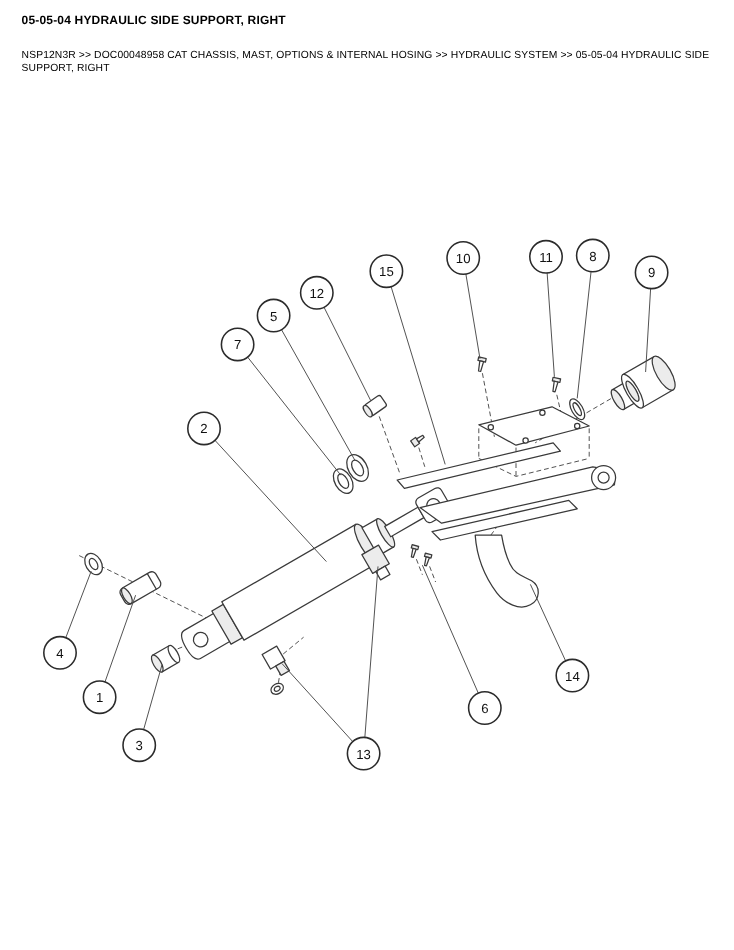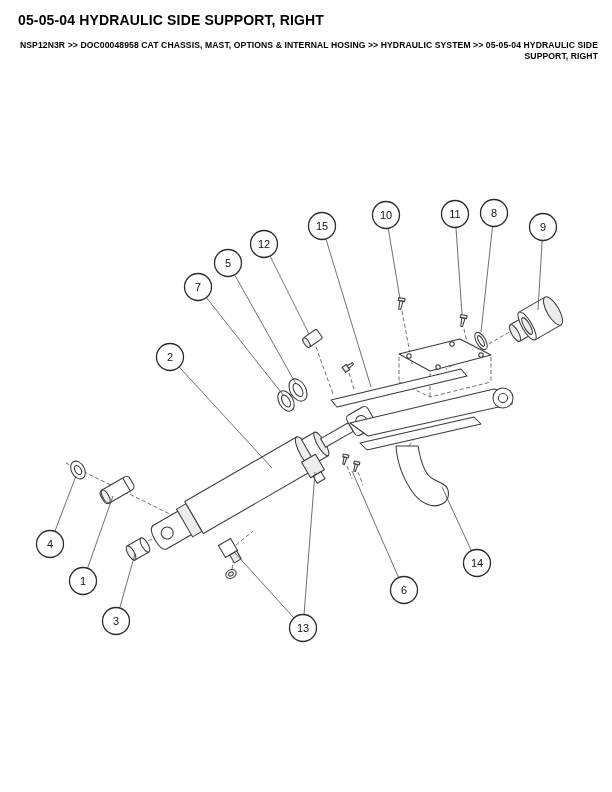--- a/index.html
+++ b/index.html
@@ -2,25 +2,25 @@
 <html><head>
 <meta charset="utf-8">
 <style>
   html,body{margin:0;padding:0;background:#ffffff;}
   .page{
     position:relative;width:612px;height:792px;background:#fff;
     font-family:"Liberation Sans",sans-serif;color:#000;overflow:hidden;
   }
   .page-title{
     position:absolute;left:18px;top:12px;
-    font-size:14px;font-weight:bold;letter-spacing:.15px;white-space:nowrap;
+    font-size:10px;font-weight:bold;letter-spacing:.15px;white-space:nowrap;
   }
   .breadcrumb{
     position:absolute;left:18px;top:40px;width:580px;
-    font-size:8.6px;font-weight:bold;letter-spacing:.1px;line-height:1.32;text-align:right;
+    font-size:8.6px;font-weight:normal;letter-spacing:.1px;line-height:1.32;
   }
   svg.diagram{position:absolute;left:0;top:0;}
   .leader{stroke:#4a4a4a;stroke-width:.8;}
   .callout-circle{fill:#fff;stroke:#2b2b2b;stroke-width:1.3;}
   .callout-num{
     font-family:"Liberation Sans",sans-serif;font-size:11px;fill:#111;
     text-anchor:middle;
   }
   .dash{stroke:#4a4a4a;stroke-width:.8;fill:none;stroke-dasharray:4 2.5;}
   .part{stroke:#3a3a3a;stroke-width:1.05;fill:#fff;stroke-linejoin:round;stroke-linecap:round;}

